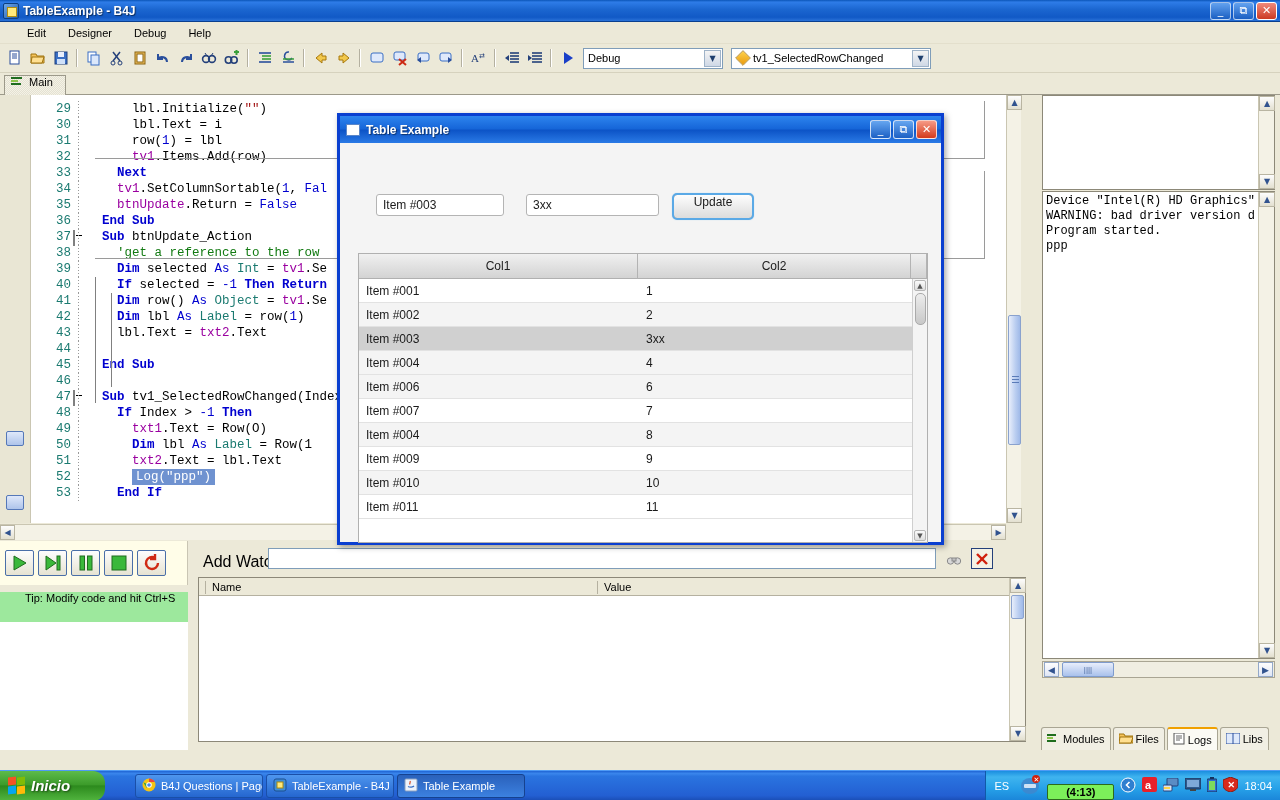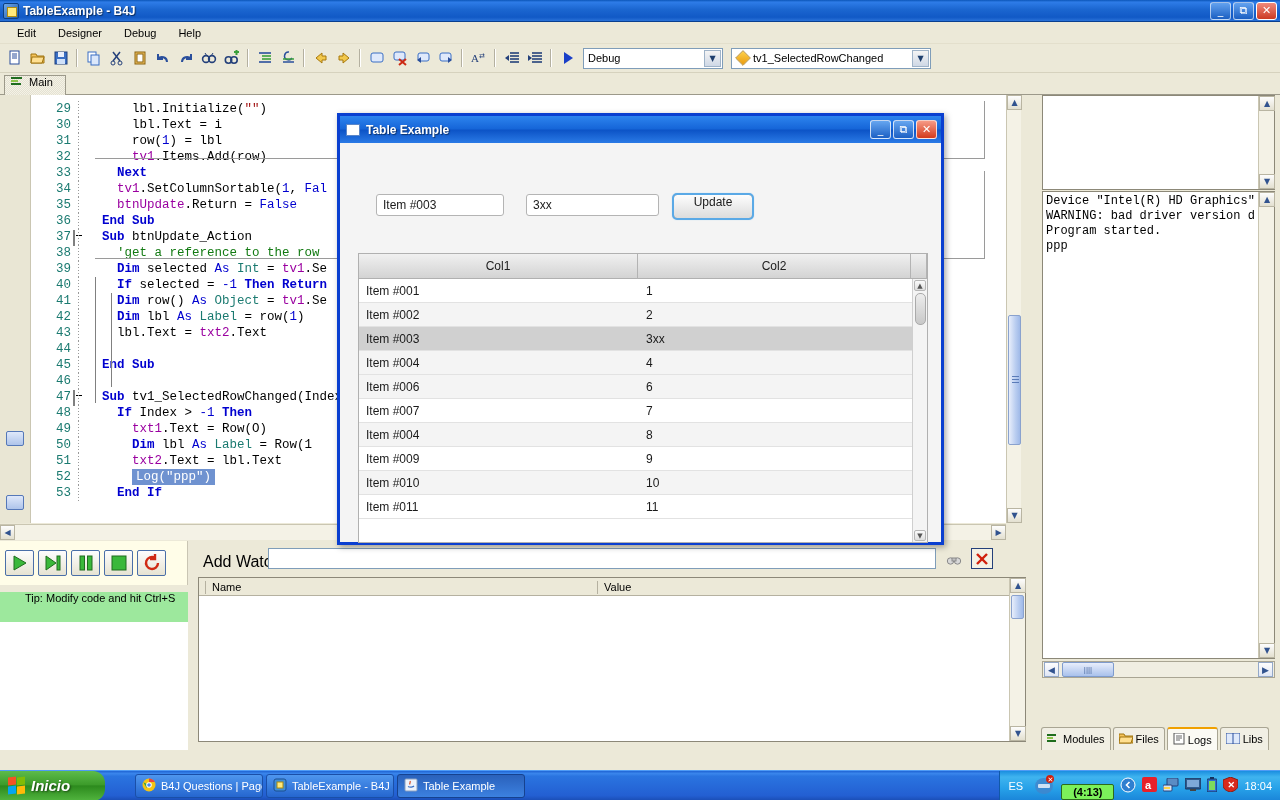--- a/index.html
+++ b/index.html
@@ -41,21 +41,21 @@
     border: 1px solid rgba(255,255,255,.6);
     background: linear-gradient(to bottom,#63a2ef,#1b5fc2);
     color: #fff; font-size: 11px; line-height: 16px; text-align: center;
     font-family: "DejaVu Sans", sans-serif;
   }
   .tb-btn.close { background: linear-gradient(to bottom,#f08a7c,#cc3a22); border-color:#fff; }
 
   
   .menubar {
     position: absolute; left: 0; top: 22px; width: 1280px; height: 22px;
-    background: #ece9d8; display: flex; align-items: center; padding-left: 6px;
+    background: #ece9d8; display: flex; align-items: center; padding-left: 16px;
     border-bottom: 1px solid #e3dfcc;
   }
   .menu-item { padding: 3px 11px; font-size: 11px; color: #000; }
 
   
   .toolbar {
     position: absolute; left: 0; top: 44px; width: 1280px; height: 29px;
     background: #ece9d8; display: flex; align-items: center; padding-left: 3px;
     border-bottom: 1px solid #d6d2be;
   }
@@ -291,21 +291,21 @@
   }
   .task.active { background: linear-gradient(to bottom,#2a61bb,#3c81e0); border-color:#16428f; }
   .tray {
     margin-left:auto; height:30px; display:flex; align-items:center; gap:6px; padding:0 8px;
     background: linear-gradient(to bottom,#1a8ee0 0%,#3fb4ef 20%,#26a0e8 60%,#1a84d8 100%);
     border-left:1px solid #1059a8; color:#fff; font-size:11px;
   }
   .lang { color:#fff; font-size:11px; margin-right:4px; }
   .batt {
     background:#7cf05a; border:1px solid #2c6a1c; border-radius:2px;
-    padding:1px 11px; font-weight:bold; color:#000; font-size:11px;
+    padding:1px 18px; font-weight:bold; color:#000; font-size:11px;
     font-family: "Liberation Sans", sans-serif;
     margin-top: 12px;
   }
 
   
   .dialog {
     position:absolute; left:337px; top:113px; width:607px; height:432px;
     border:3px solid #0a3fd0; background:#f4f4f4;
     box-shadow: 2px 2px 6px rgba(0,0,0,.35);
   }

